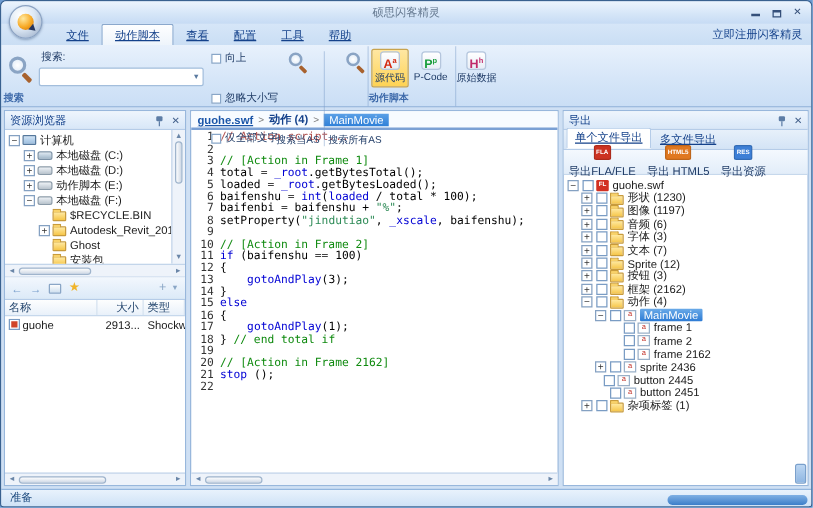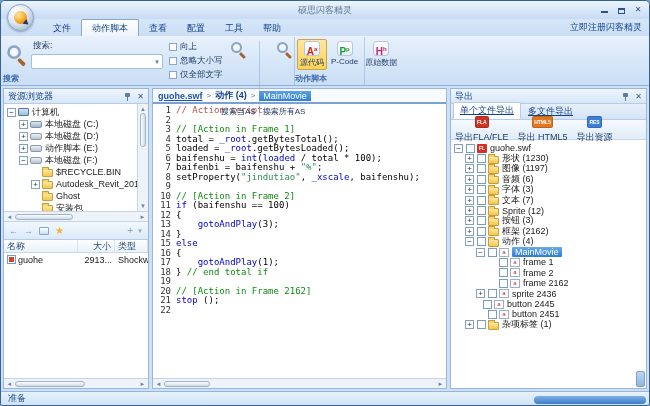--- a/index.html
+++ b/index.html
@@ -10,38 +10,38 @@
 #app-title{position:absolute;left:0;right:0;top:3px;text-align:center;font-size:9px;color:#64788f;}
 #win-controls{position:absolute;right:6px;top:4px;display:flex;gap:7px;align-items:center;}
 .wc{width:10px;height:9px;display:flex;align-items:flex-end;justify-content:center;color:#35507a;font-size:8px;line-height:9px;cursor:default;}
 .wc-min i{display:block;width:7px;height:2px;background:#35507a;margin-bottom:1px;}
 .wc-max i{display:block;width:7px;height:6px;border:1px solid #35507a;border-top-width:2px;}
 #orb{position:absolute;left:6px;top:3px;width:27px;height:27px;border-radius:50%;background:radial-gradient(circle at 35% 30%,#ffffff,#dde8f4 45%,#aebfd6 80%,#8ba2c2);border:1px solid #8ba2c2;box-shadow:0 1px 2px rgba(40,70,110,.4);z-index:9;}
 #orb .ball{position:absolute;left:6px;top:6px;width:13px;height:13px;border-radius:50%;background:radial-gradient(circle at 35% 30%,#ffe9a0,#f7a823 55%,#c66a08);}
 #orb .cursor{position:absolute;right:4px;bottom:4px;width:0;height:0;border-left:5px solid #26365e;border-top:3px solid transparent;border-bottom:3px solid transparent;transform:rotate(40deg);}
 
 #tabrow{height:17px;flex:none;background:linear-gradient(#d6e6f8,#cadef4);display:flex;align-items:flex-end;padding-left:42px;position:relative;}
-.mtab{font-size:9px;color:#15428b;padding:2px 10px 1px 10px;cursor:default;}
+.mtab{font-size:9px;color:#15428b;padding:2px 10px 1px 10px;cursor:default;text-decoration:underline;}
 .mtab.active{background:linear-gradient(#fefeff,#eef4fb);border:1px solid #8ba8cc;border-bottom:none;border-radius:2px 2px 0 0;}
 #register-link{position:absolute;right:7px;bottom:2px;font-size:9px;color:#15428b;cursor:pointer;}
 
 #ribbon{height:50px;flex:none;background:linear-gradient(#e8f1fc,#d6e6f8 55%,#cadef5);border-bottom:1px solid #8fb0d8;display:flex;padding:1px 0 0 2px;}
 .rgroup{position:relative;height:100%;border-right:1px solid rgba(120,155,200,.4);}
 .rg-caption{position:absolute;left:0;right:0;bottom:1px;text-align:left;font-size:8px;color:#3e6aaa;font-weight:bold;}
 #grp-search{width:292px;}
 #grp-action{width:70px;}
 .mag{position:relative;display:inline-block;width:16px;height:16px;flex:none;}
 .mag::before{content:"";position:absolute;left:1px;top:1px;width:7px;height:7px;border:2px solid #8aa4c4;border-radius:50%;background:radial-gradient(#ffffff,#dce9f6);}
 .mag::after{content:"";position:absolute;left:11px;top:11px;width:7px;height:3px;background:#a8622e;border-radius:1px;transform:rotate(45deg);transform-origin:0 0;}
 #grp-search .g-icon{position:absolute;left:5px;top:9px;transform:scale(1.25);}
 #search-col{position:absolute;left:28px;top:3px;width:132px;}
 #search-label{font-size:8.5px;color:#1f3b66;margin-left:2px;}
 #search-combo{margin-top:2px;height:15px;background:#fff;border:1px solid #a3bedc;border-radius:2px;position:relative;}
 #search-combo .caret{position:absolute;right:2px;top:4px;font-size:6px;color:#5a7aa0;}
-#check-col{position:absolute;left:166px;top:4px;display:flex;flex-direction:column;gap:2px;}
+#check-col{position:absolute;left:166px;top:4px;display:flex;flex-direction:column;gap:20px;}
 .chk-row{display:flex;align-items:center;gap:3px;cursor:default;}
 .chk{width:8px;height:8px;background:#fff;border:1px solid #88a6c8;flex:none;}
 .chk-lbl{font-size:8.5px;color:#1f3b66;white-space:nowrap;}
 #search-btns{position:absolute;left:216px;top:3px;display:flex;align-items:stretch;}
 .rbtn{display:flex;flex-direction:column;align-items:center;justify-content:flex-start;padding:1px 2px;gap:2px;cursor:default;}
 .rbtn-lbl{font-size:8px;color:#1f3b66;white-space:nowrap;margin-top:47px;}
 .vdiv{width:1px;background:rgba(120,155,200,.4);margin:1px 1px;}
 #action-btns{position:absolute;left:2px;top:2px;display:flex;gap:1px;}
 .abtn{display:flex;flex-direction:column;align-items:center;gap:1px;padding:1px 2px;border:1px solid transparent;border-radius:2px;cursor:default;}
 .abtn.active{background:linear-gradient(#ffe7a2,#fed354);border-color:#c9a44d;}

